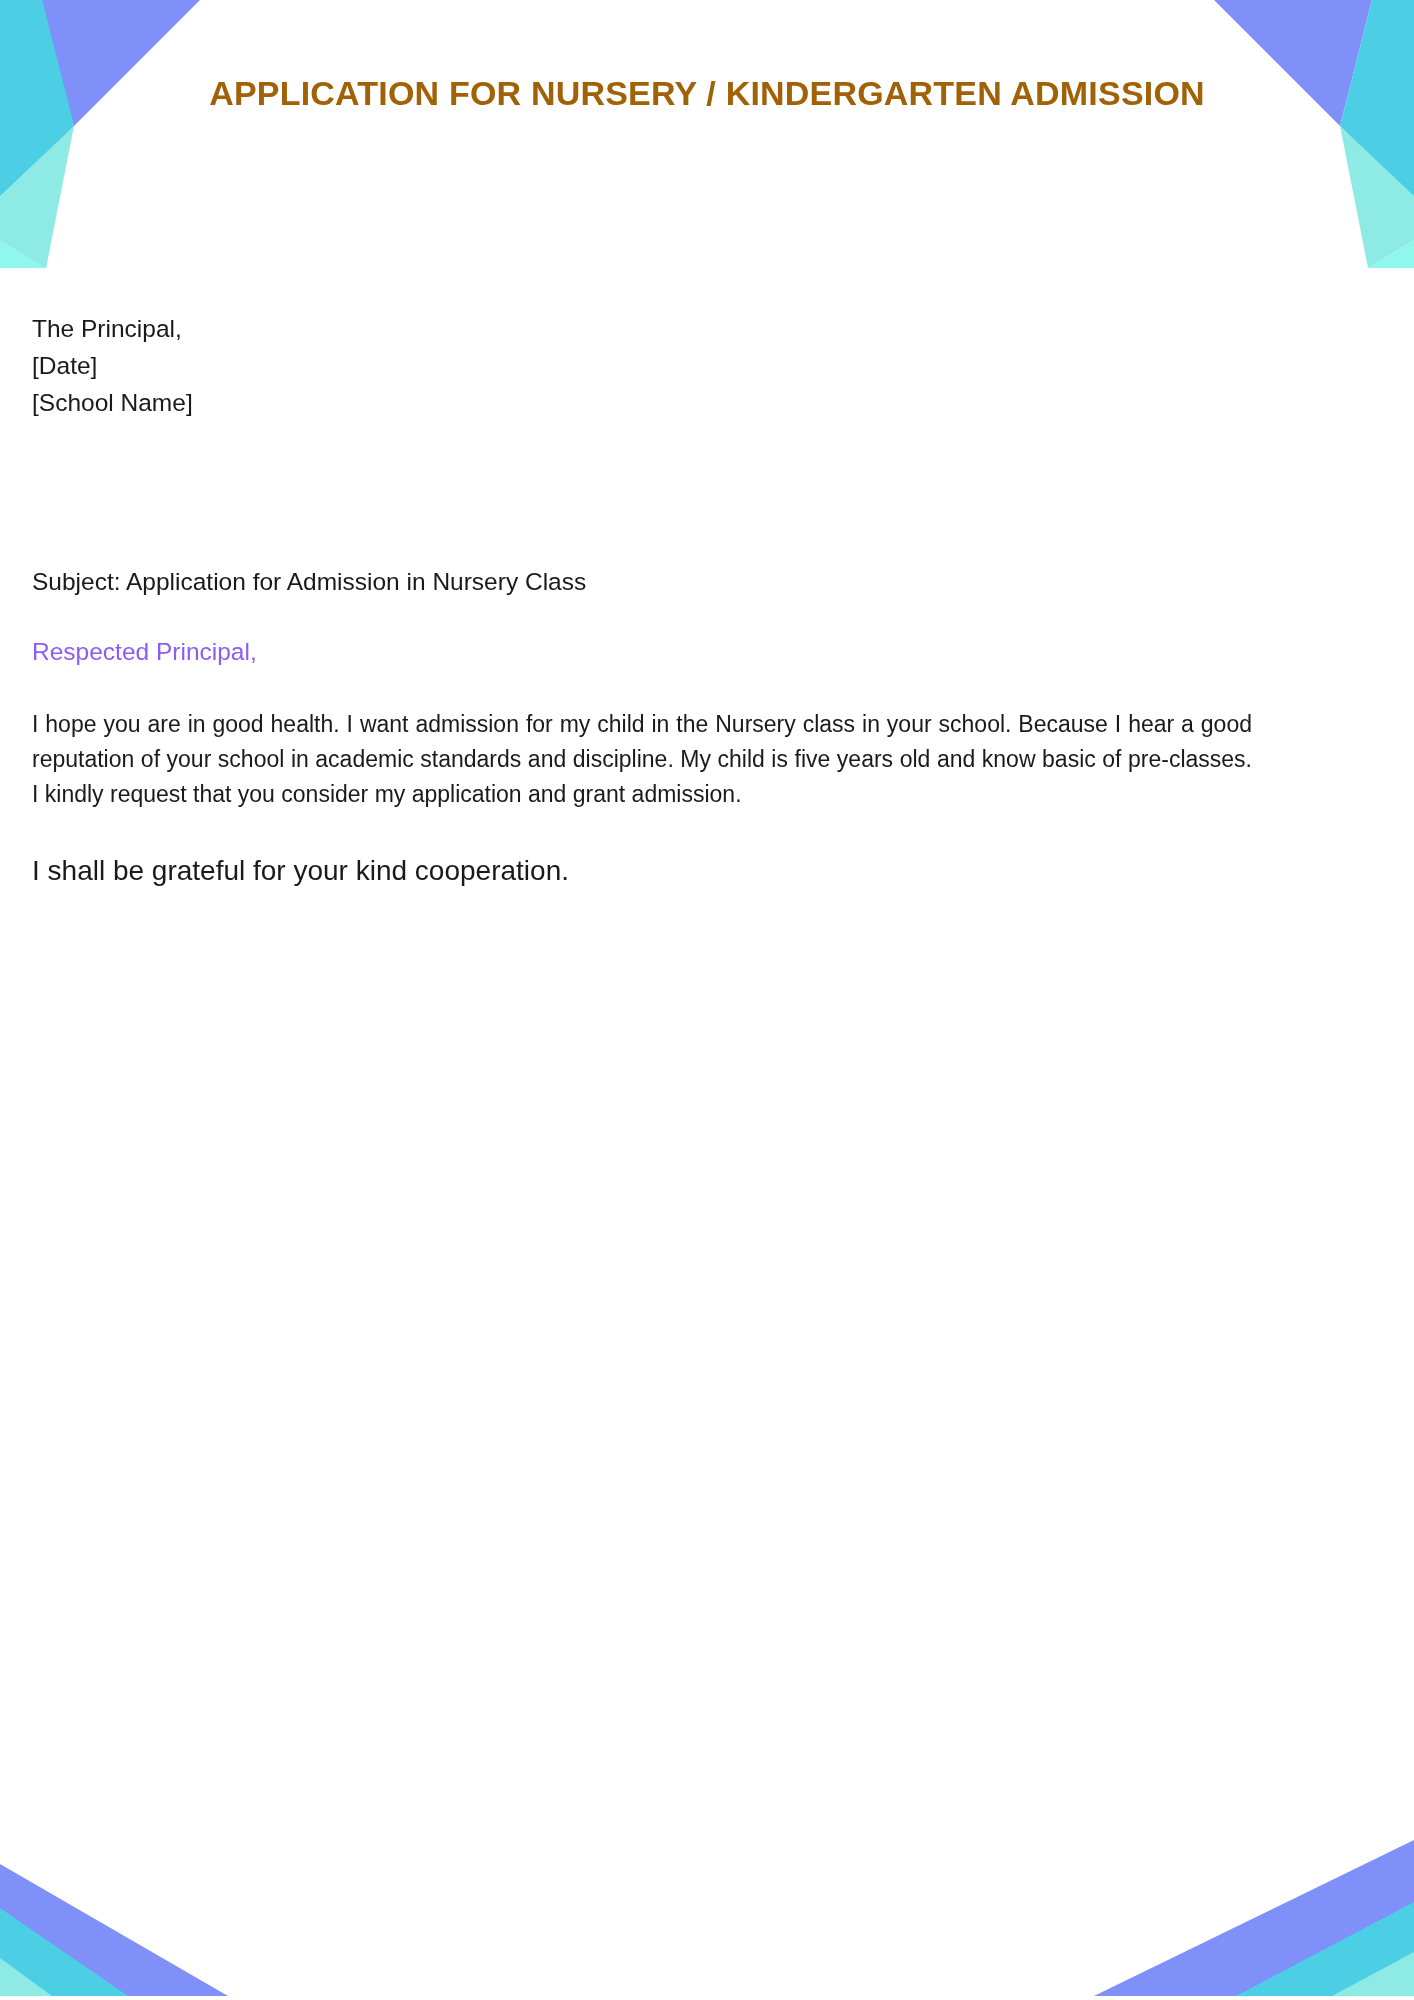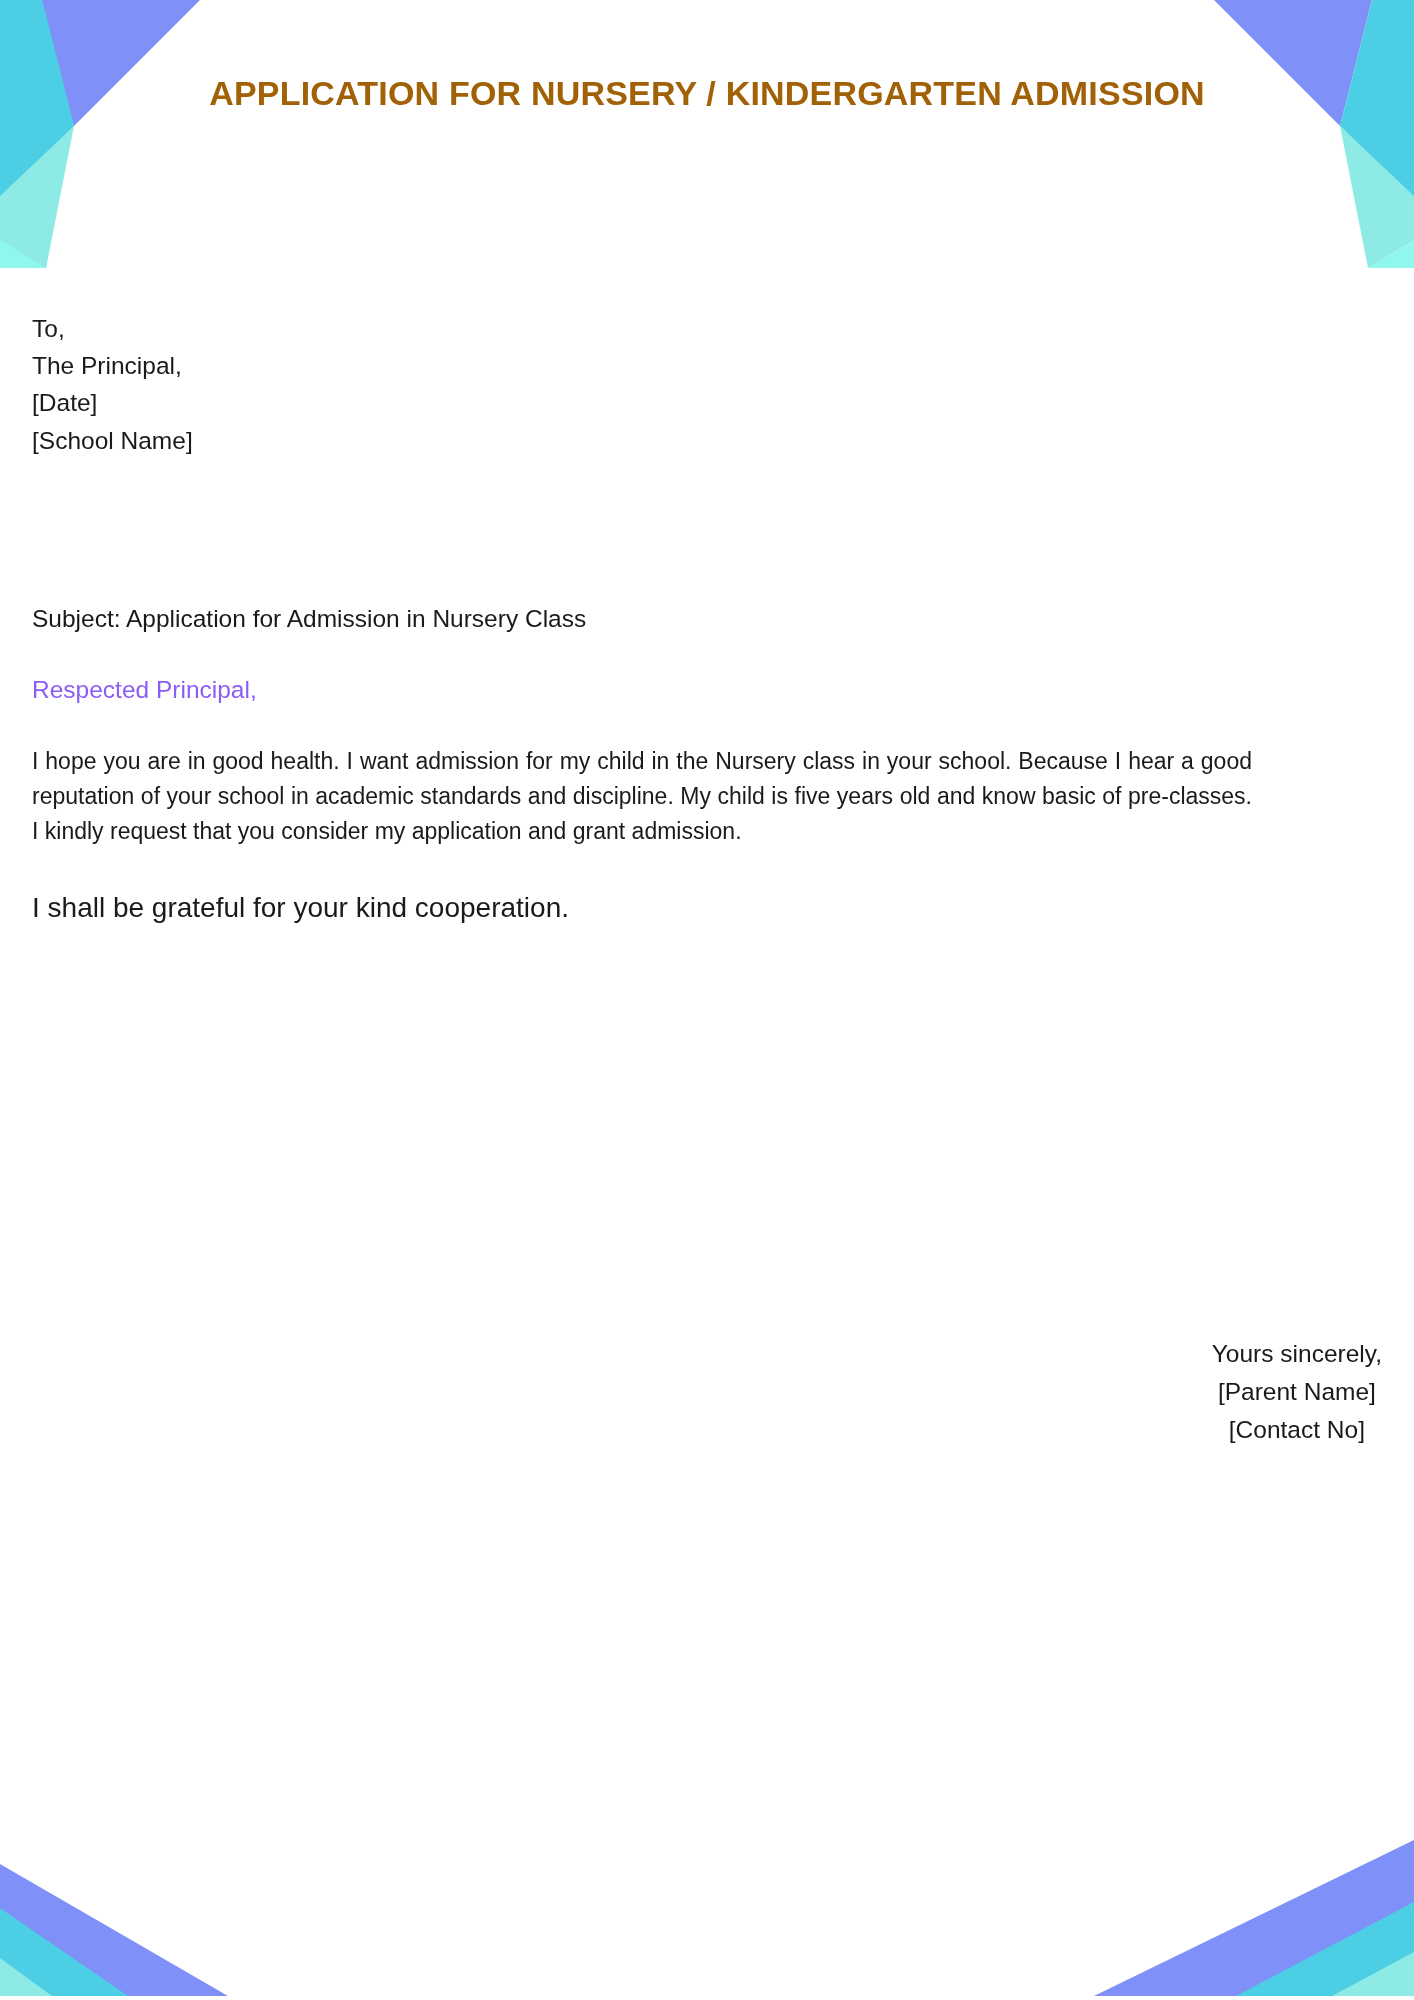--- a/index.html
+++ b/index.html
@@ -154,21 +154,20 @@
     </svg>
   </div>
 
   <div class="title-bar">
     <span class="doc-title">APPLICATION FOR NURSERY / KINDERGARTEN ADMISSION</span>
   </div>
 
   <div class="letter">
 
     <div class="addr-block">
-      <div class="addr-line">To,</div>
       <div class="addr-line">The Principal,</div>
       <div class="addr-line">[Date]</div>
       <div class="addr-line">[School Name]</div>
     </div>
 
     <div class="gap-after-addr"></div>
 
     <div class="subject-line">Subject: Application for Admission in Nursery Class</div>
 
     <div class="gap-sm"></div>
@@ -177,19 +176,14 @@
 
     <div class="gap-md"></div>
 
     <div class="body-para">I hope you are in good health. I want admission for my child in the Nursery class in your school. Because I hear a good reputation of your school in academic standards and discipline. My child is five years old and know basic of pre-classes. I kindly request that you consider my application and grant admission.</div>
 
     <div class="gap-lg"></div>
 
     <div class="closing-note"> I shall be grateful for your kind cooperation.</div>
   </div>
 
-  <div class="sign-block">
-    <div class="sign-line">Yours sincerely,</div>
-    <div class="sign-line">[Parent Name]</div>
-    <div class="sign-line">[Contact No]</div>
-  </div>
 
 </div>
 
 </body></html>

